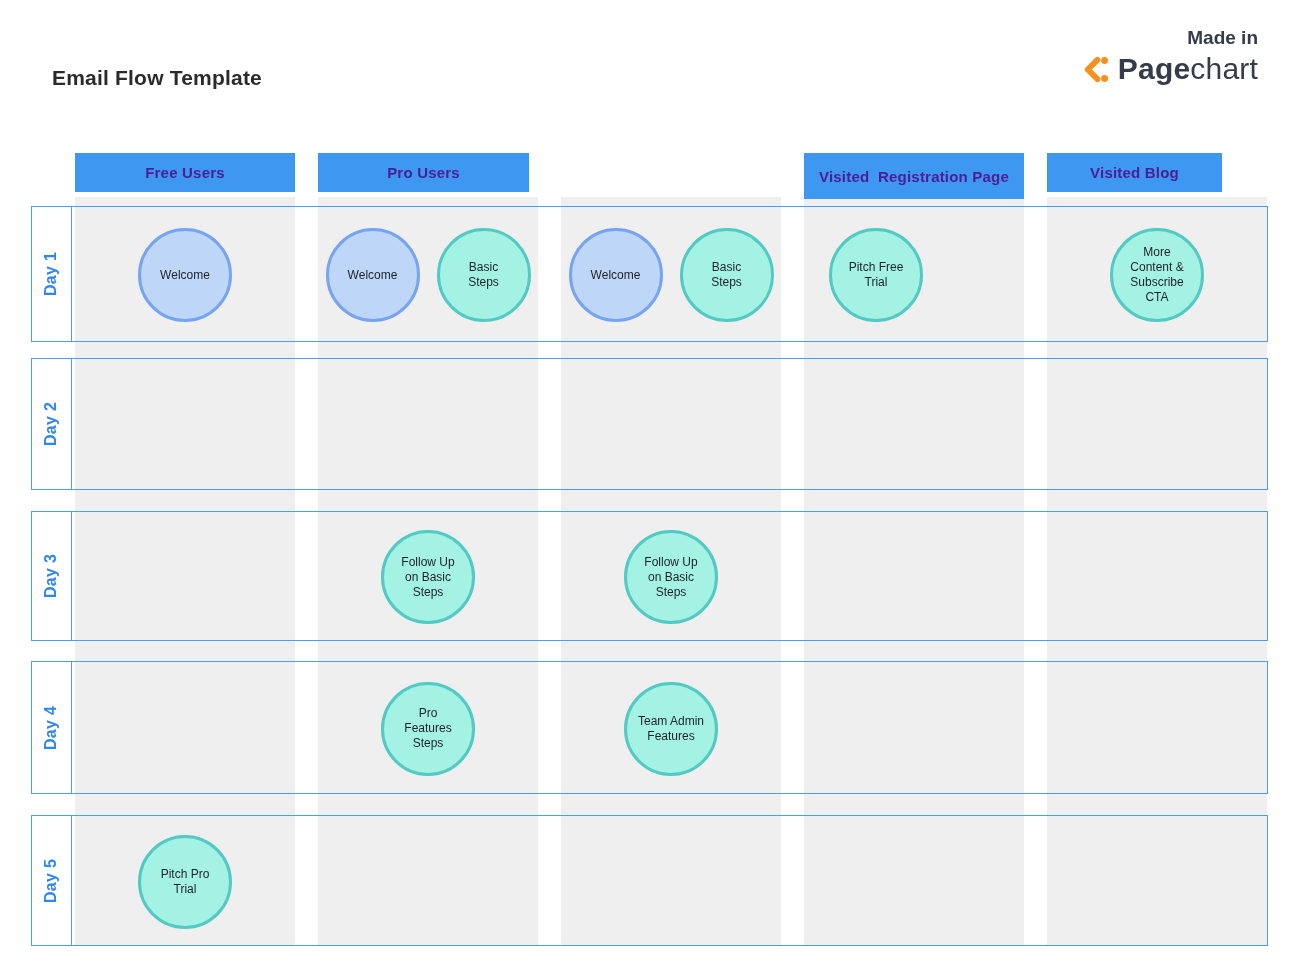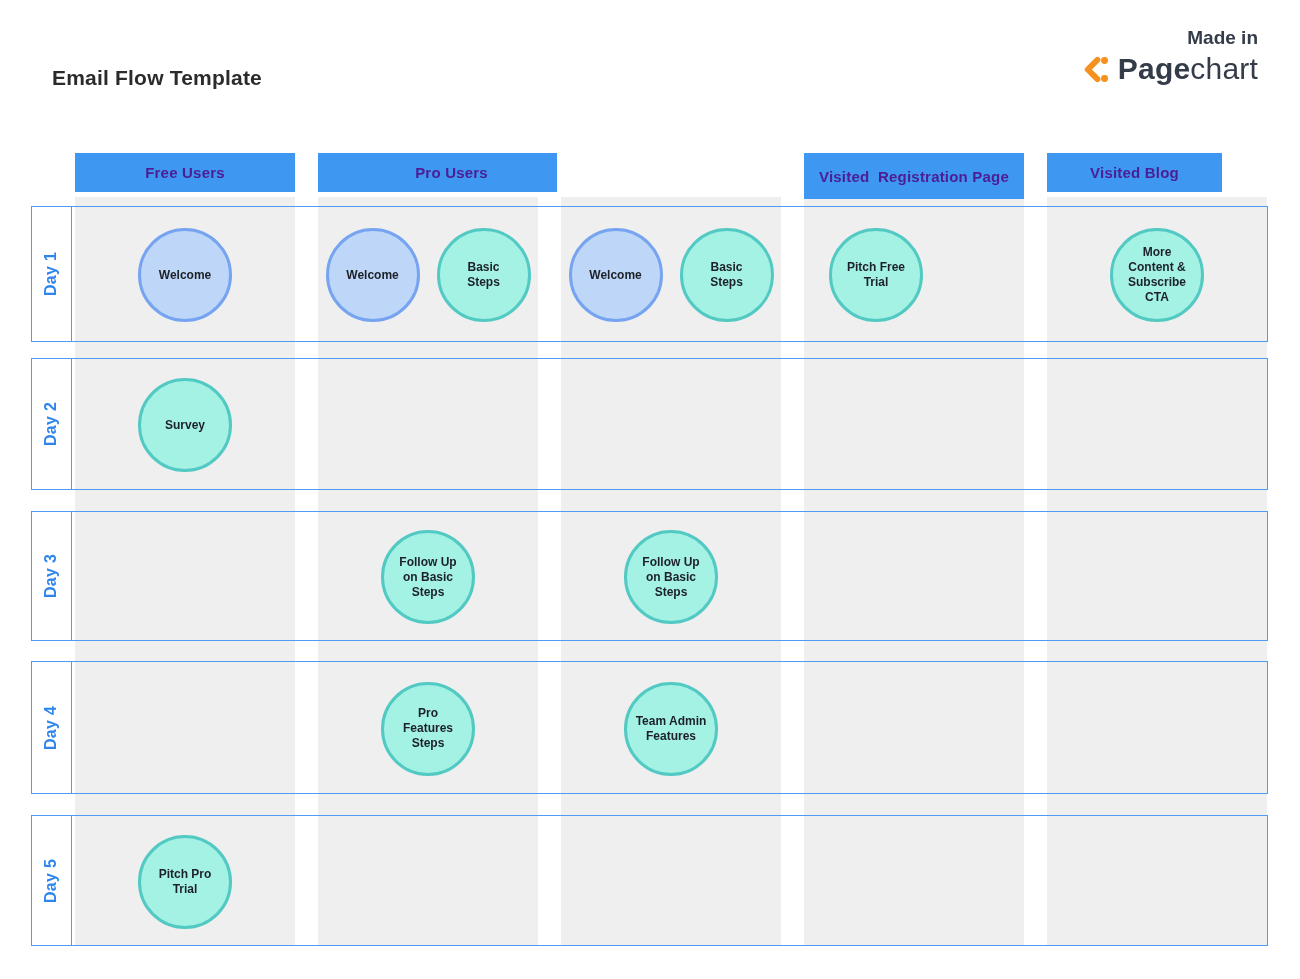--- a/index.html
+++ b/index.html
@@ -70,21 +70,21 @@
     color: var(--day-label-blue, #2e86ed);
     letter-spacing: .3px;
   }
   .node {
     position: absolute;
     width: 94px; height: 94px;
     border-radius: 50%;
     box-sizing: border-box;
     display: flex; align-items: center; justify-content: center;
     text-align: center;
-    font-size: 12px; font-weight: bold;
+    font-size: 12px; font-weight: normal;
     line-height: 1.25;
     color: var(--node-text, #1d2127);
     white-space: pre-line;
   }
   .node.blue {
     background: var(--node-blue-fill, #bed7f9);
     border: 3px solid var(--node-blue-border, #76a4f0);
   }
   .node.teal {
     background: var(--node-teal-fill, #a4f2e4);
@@ -109,21 +109,21 @@
         </svg>
       </span>
       <span class="brand-text"><span class="bold">Page</span><span class="light">chart</span></span>
     </div>
   </div>
 
   <div id="diagram">
       <div class="lane-stripe" style="left: 75px; top: 197px; width: 220px; height: 749px;"></div>
       <div class="col-header" style="left: 75px; top: 153px; width: 220px; height: 39px;">Free Users</div>
       <div class="lane-stripe" style="left: 318px; top: 197px; width: 220px; height: 749px;"></div>
-      <div class="col-header" style="left: 318px; top: 153px; width: 211px; height: 39px; padding-left: 28px;">Pro Users</div>
+      <div class="col-header" style="left: 318px; top: 153px; width: 211px; height: 39px;">Pro Users</div>
       <div class="lane-stripe" style="left: 561px; top: 197px; width: 220px; height: 749px;"></div>
       <div class="lane-stripe" style="left: 804px; top: 197px; width: 220px; height: 749px;"></div>
       <div class="col-header" style="left: 804px; top: 153px; width: 220px; height: 46px;">Visited  Registration Page</div>
       <div class="lane-stripe" style="left: 1047px; top: 197px; width: 220px; height: 749px;"></div>
       <div class="col-header" style="left: 1047px; top: 153px; width: 175px; height: 39px;">Visited Blog</div>
       <div class="row-band" style="left: 31px; top: 206px; width: 1237px; height: 136px;">
         <div class="row-label">
           <span>Day 1</span>
         </div>
       </div>
@@ -153,21 +153,20 @@
 Steps</div>
       <div class="node blue" style="left: 568.5px; top: 228px;">Welcome</div>
       <div class="node teal" style="left: 679.5px; top: 228px;">Basic
 Steps</div>
       <div class="node teal" style="left: 829px; top: 228px;">Pitch Free
 Trial</div>
       <div class="node teal" style="left: 1110px; top: 228px;">More
 Content &amp;
 Subscribe
 CTA</div>
-      <div class="node teal" style="left: 138px; top: 378px;">Survey</div>
       <div class="node teal" style="left: 381px; top: 530px;">Follow Up
 on Basic
 Steps</div>
       <div class="node teal" style="left: 624px; top: 530px;">Follow Up
 on Basic
 Steps</div>
       <div class="node teal" style="left: 381px; top: 681.5px;">Pro
 Features
 Steps</div>
       <div class="node teal" style="left: 624px; top: 681.5px;">Team Admin

